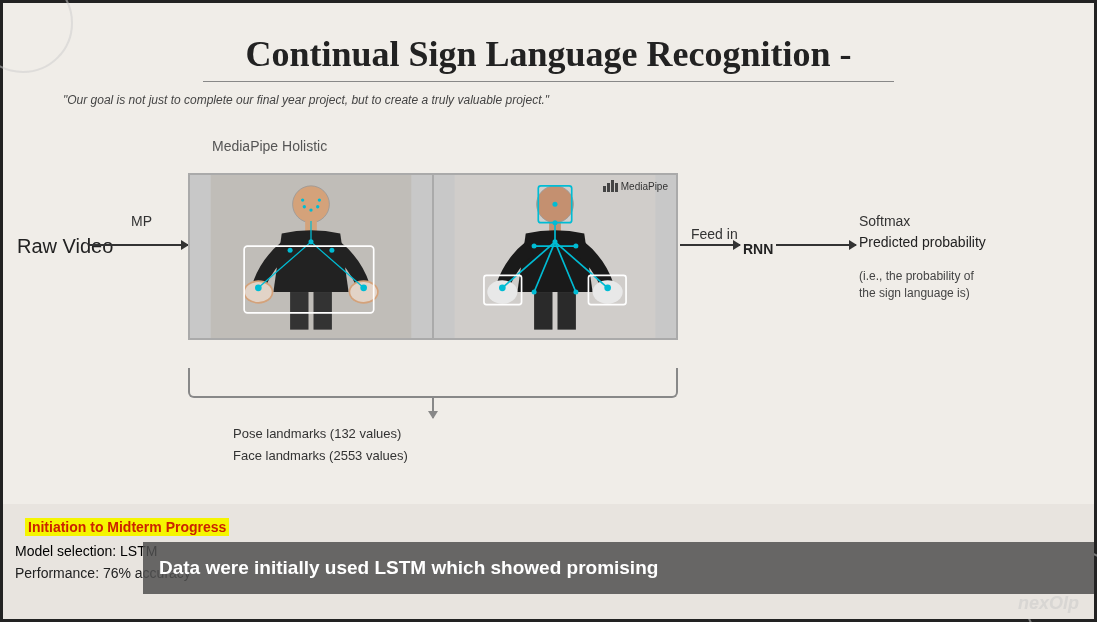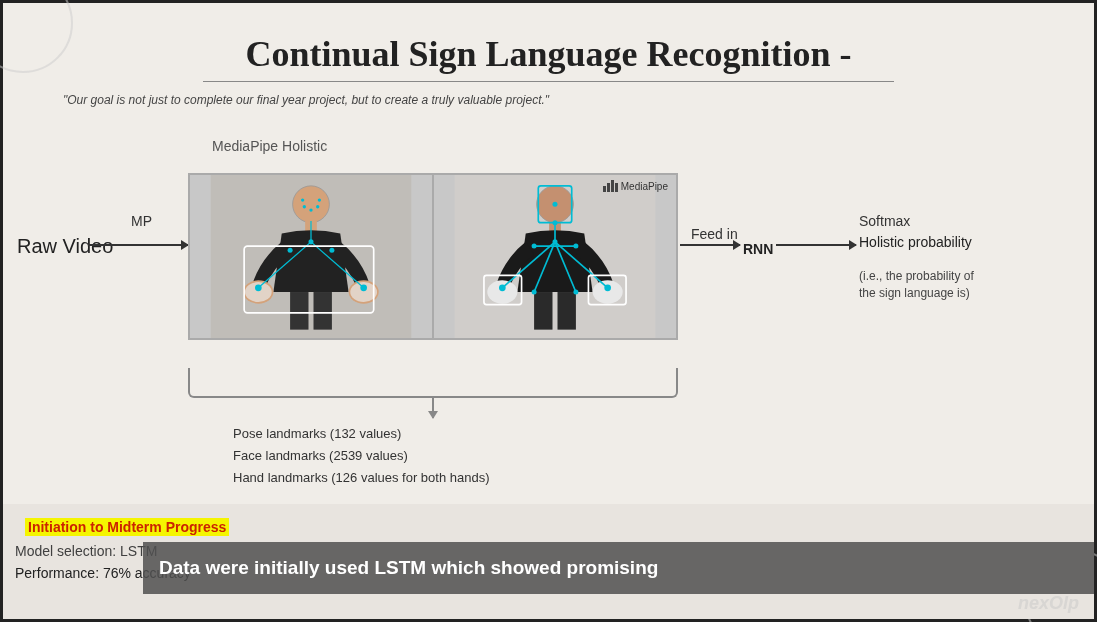--- a/index.html
+++ b/index.html
@@ -325,21 +325,21 @@
       padding: 1px 3px;
       margin-left: 10px;
     }
 
     
     .model-selection {
       position: absolute;
       bottom: 60px;
       left: 12px;
       font-size: 14px;
-      color: #404040;
+      color: #000000;
     }
 
     
     .performance-text {
       position: absolute;
       bottom: 38px;
       left: 12px;
       font-size: 14px;
       color: #222;
     }
@@ -493,35 +493,34 @@
       </div>
     </div>
 
     <div class="bracket-container">
       <div class="bracket-line"></div>
       <div class="bracket-arrow-down"></div>
     </div>
 
     <div class="landmarks-text">
       <div>Pose landmarks (132 values)</div>
-      <div>Face landmarks (2539 values)</div>
-      <div>Hand landmarks (126 values for both hands)</div>
+      <div>Face landmarks (2553 values)</div>
     </div>
 
     <div class="arrow-feed"></div>
 
     <div class="feed-in-label">Feed in</div>
 
     <div class="rnn-label">RNN</div>
 
     <div class="arrow-rnn"></div>
 
     <div class="softmax-label">Softmax</div>
 
-    <div class="predicted-label">Holistic probability</div>
+    <div class="predicted-label">Predicted probability</div>
 
     <div class="prob-note">
       (i.e., the probability of<br>the sign language is)
     </div>
 
   </div>
 
   <div class="bottom-section">
 
     <div class="highlight-text">Initiation to Midterm Progress</div>

